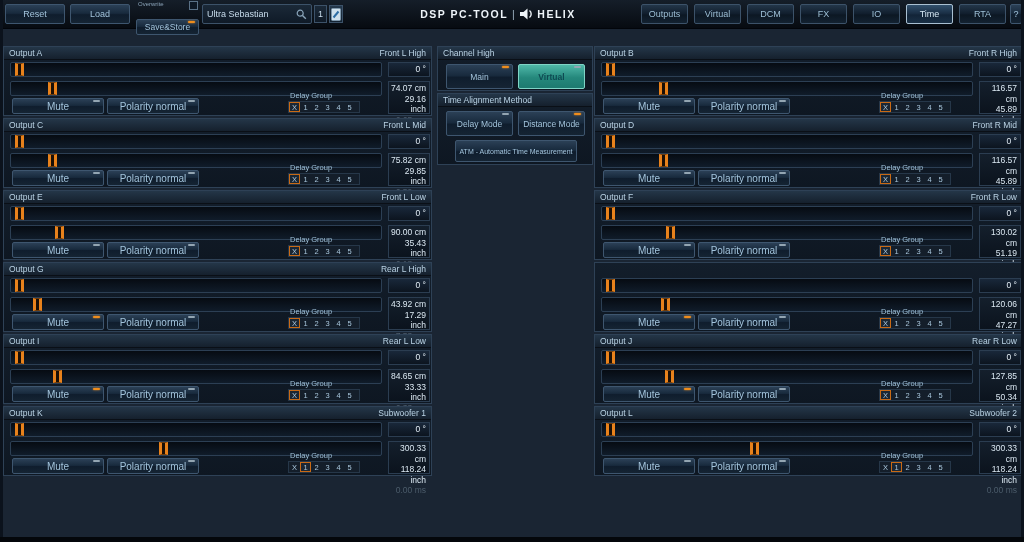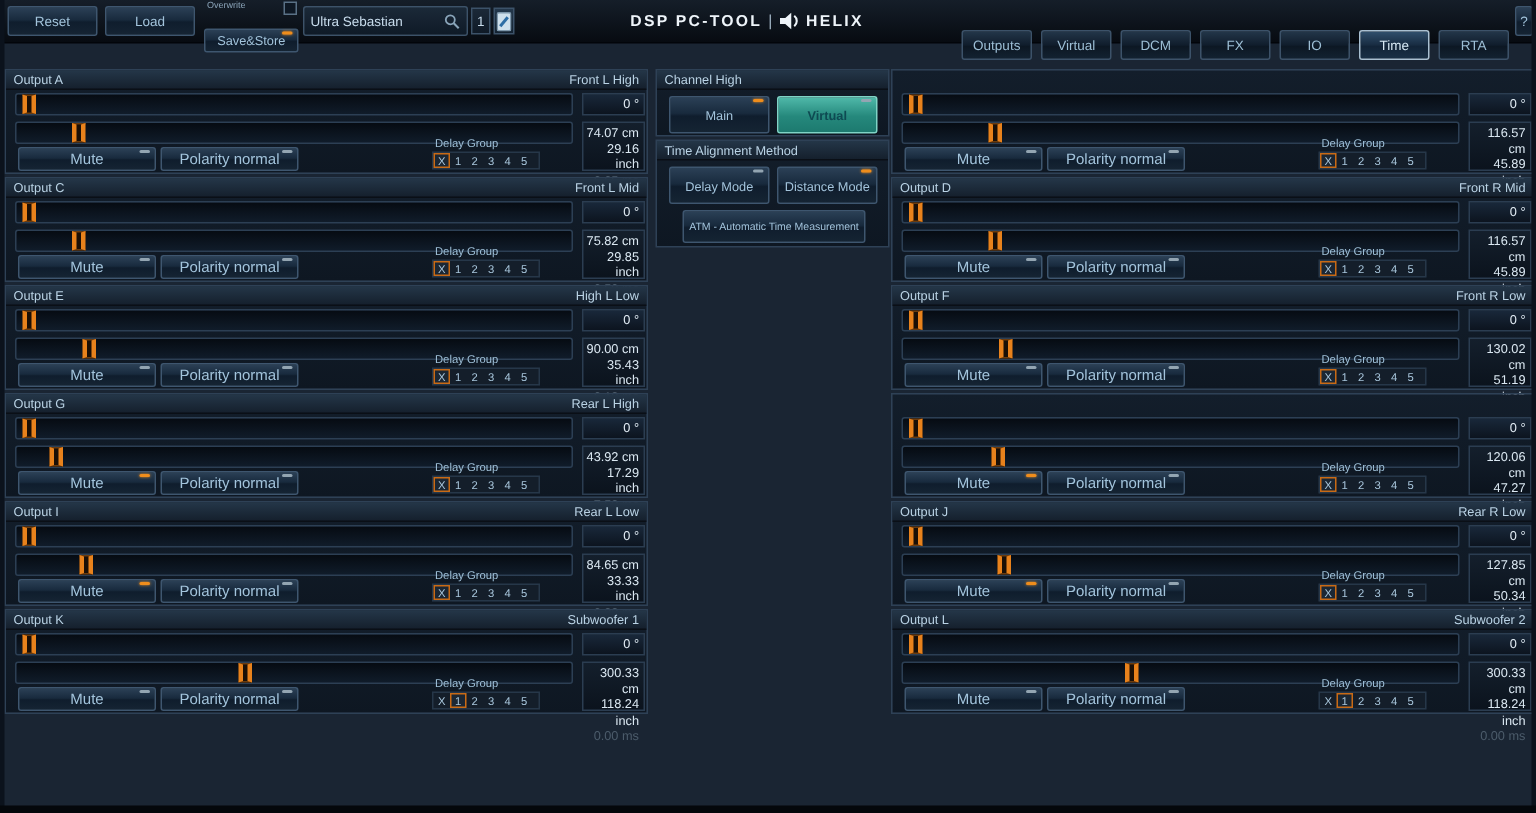--- a/index.html
+++ b/index.html
@@ -33,21 +33,21 @@
           font-size:9px;display:flex;align-items:center;justify-content:center;}
   .tb-doc{position:absolute;left:329px;top:5px;width:14px;height:18px;box-sizing:border-box;
           background:linear-gradient(#24384c,#132231);border:1px solid #3c5269;
           display:flex;align-items:center;justify-content:center;}
   .logo{position:absolute;left:418px;top:0;width:160px;height:28px;display:flex;align-items:center;
         justify-content:center;gap:4px;color:#eef4f9;font-size:10.5px;font-weight:bold;letter-spacing:1.5px;}
   .navwrap{position:absolute;right:18px;top:4px;height:20px;display:flex;gap:6px;}
   .nav-btn{position:relative;height:20px;box-sizing:border-box;padding:0 1px;min-width:47px;
            background:linear-gradient(#233649,#101d2c 50%,#0c1723 55%,#132231);
            border:1px solid #3c5269;border-radius:2px;color:#9dbfd6;font-size:9px;
-           display:flex;align-items:center;justify-content:center;cursor:pointer;margin-top:16px;}
+           display:flex;align-items:center;justify-content:center;cursor:pointer;}
   .nav-btn.active{border-color:#a9c0d2;background:linear-gradient(#31506d,#182c42 50%,#122438 55%,#1a3046);
                   color:#d6e8f4;}
   .tb-help{right:2px;left:auto;top:4px;width:12px;height:20px;font-size:9px;}
 
   
   .page-title{position:absolute;left:7px;top:33px;font-size:11px;font-weight:bold;color:#8d9aa6;margin-top:48px;}
   .col{position:absolute;top:46px;}
   .col.left{left:3px;width:429px;}
   .col.right{left:594px;width:429px;}
 
@@ -229,21 +229,21 @@
             <div class="dg-cell">3</div>
             <div class="dg-cell">4</div>
             <div class="dg-cell">5</div>
           </div>
     </div>
   </div>
 
   <div class="output-block">
     <div class="block-header">
       <span>Output E</span>
-      <span>High L Low</span>
+      <span>Front L Low</span>
     </div>
     <div class="slider-track track-phase">
       <div class="slider-handle phase-handle" style="left: 1.2%;"></div>
     </div>
     <div class="phase-box">0 °</div>
     <div class="slider-track track-delay">
       <div class="slider-handle delay-handle" style="left: 12%;"></div>
     </div>
     <div class="info-box">
       <div class="v-cm">90.00 cm</div>
@@ -380,20 +380,24 @@
             <div class="dg-cell">2</div>
             <div class="dg-cell">3</div>
             <div class="dg-cell">4</div>
             <div class="dg-cell">5</div>
           </div>
     </div>
   </div>
 </div>
   <div class="col right" id="col-right">
   <div class="output-block">
+    <div class="block-header">
+      <span>Output B</span>
+      <span>Front R High</span>
+    </div>
     <div class="slider-track track-phase">
       <div class="slider-handle phase-handle" style="left: 1.2%;"></div>
     </div>
     <div class="phase-box">0 °</div>
     <div class="slider-track track-delay">
       <div class="slider-handle delay-handle" style="left: 15.5%;"></div>
     </div>
     <div class="info-box">
       <div class="v-cm">116.57 cm</div>
       <div class="v-inch">45.89 inch</div>

